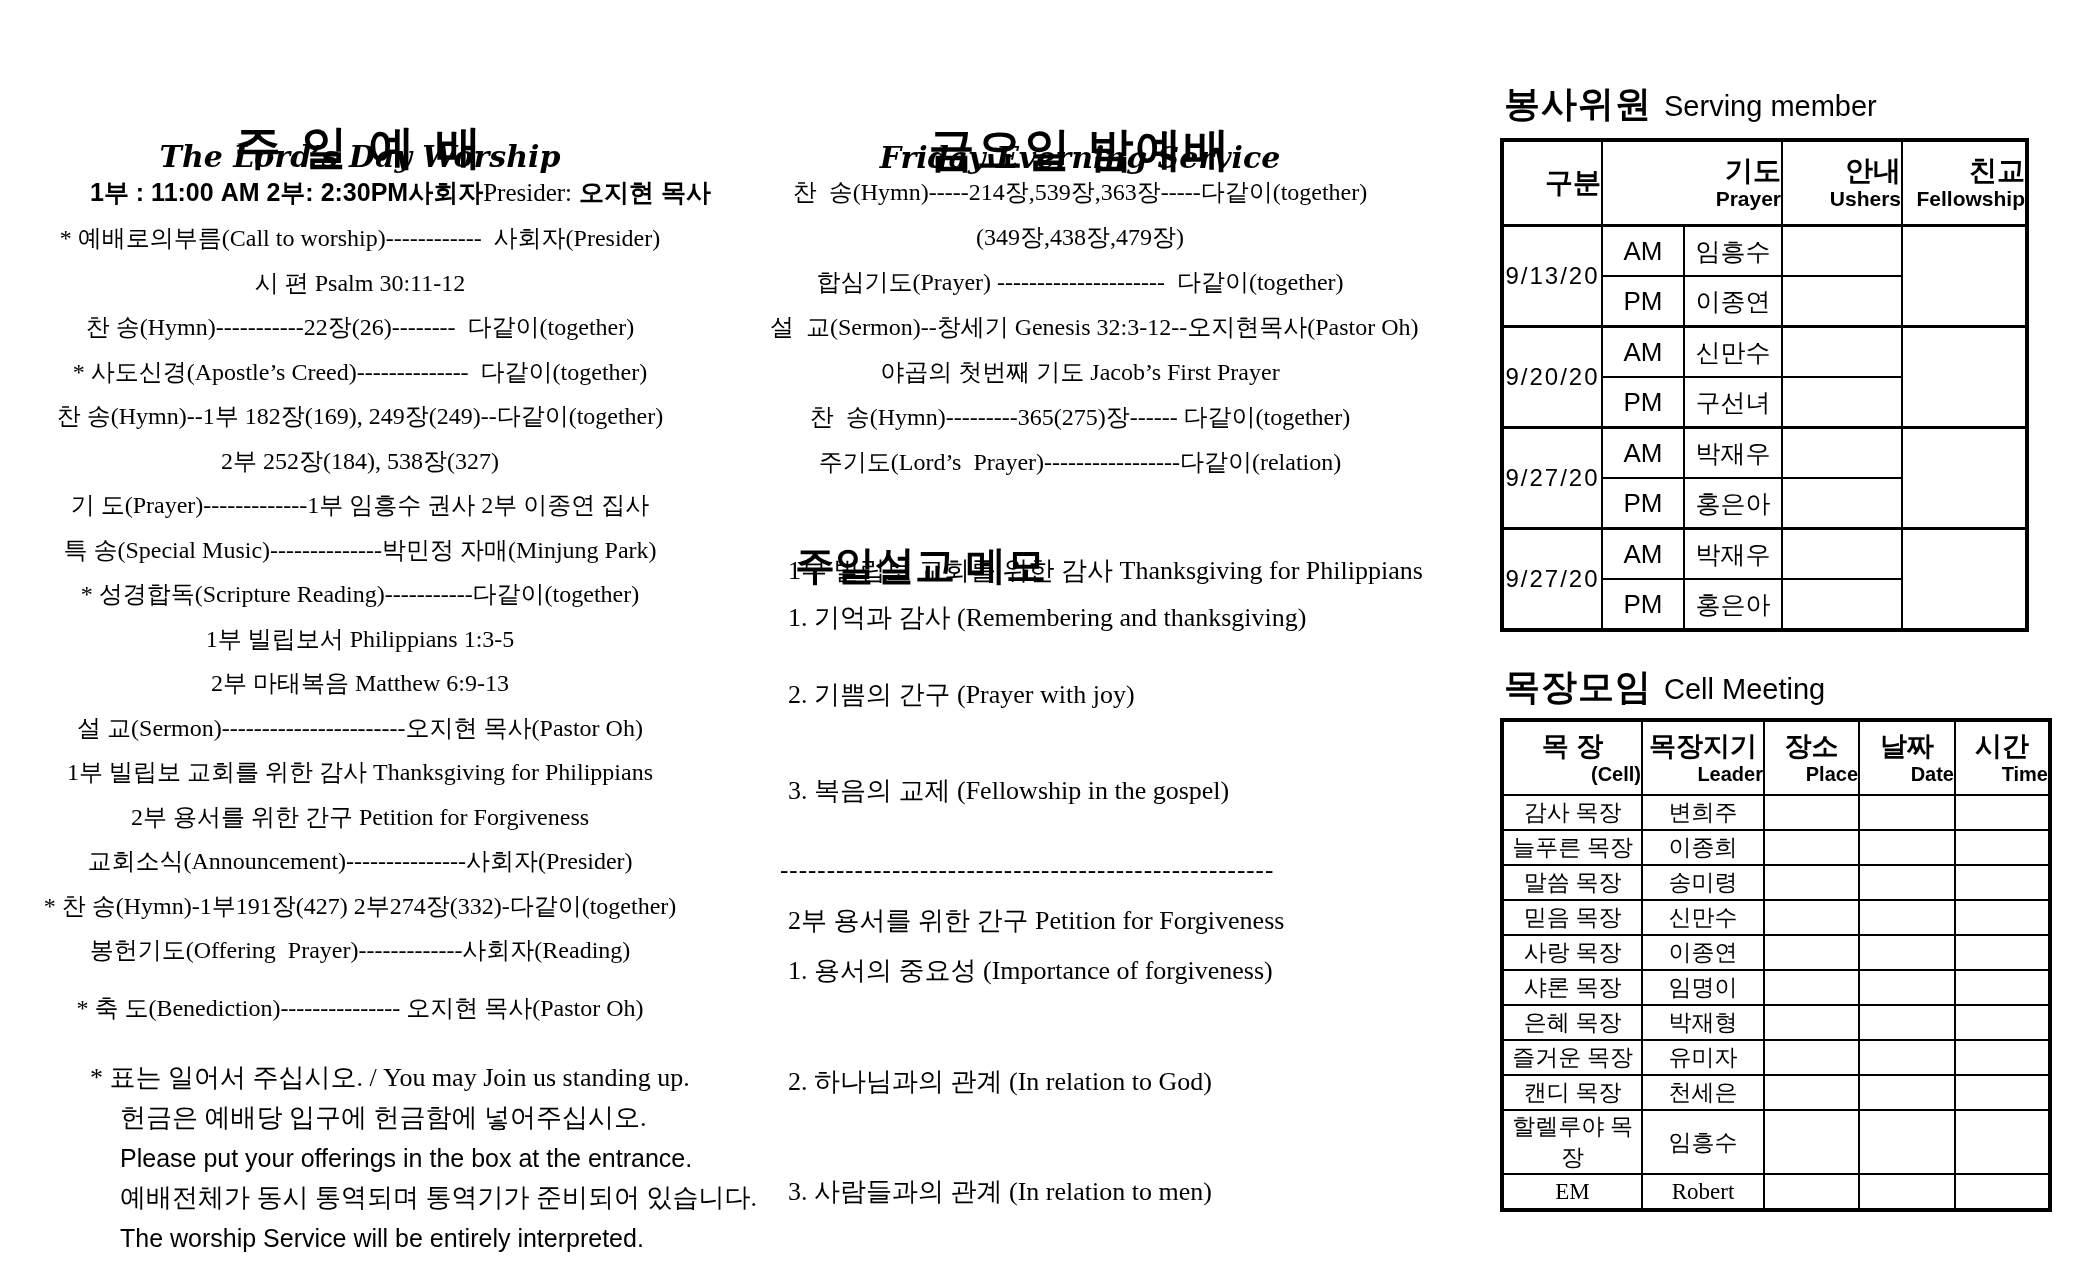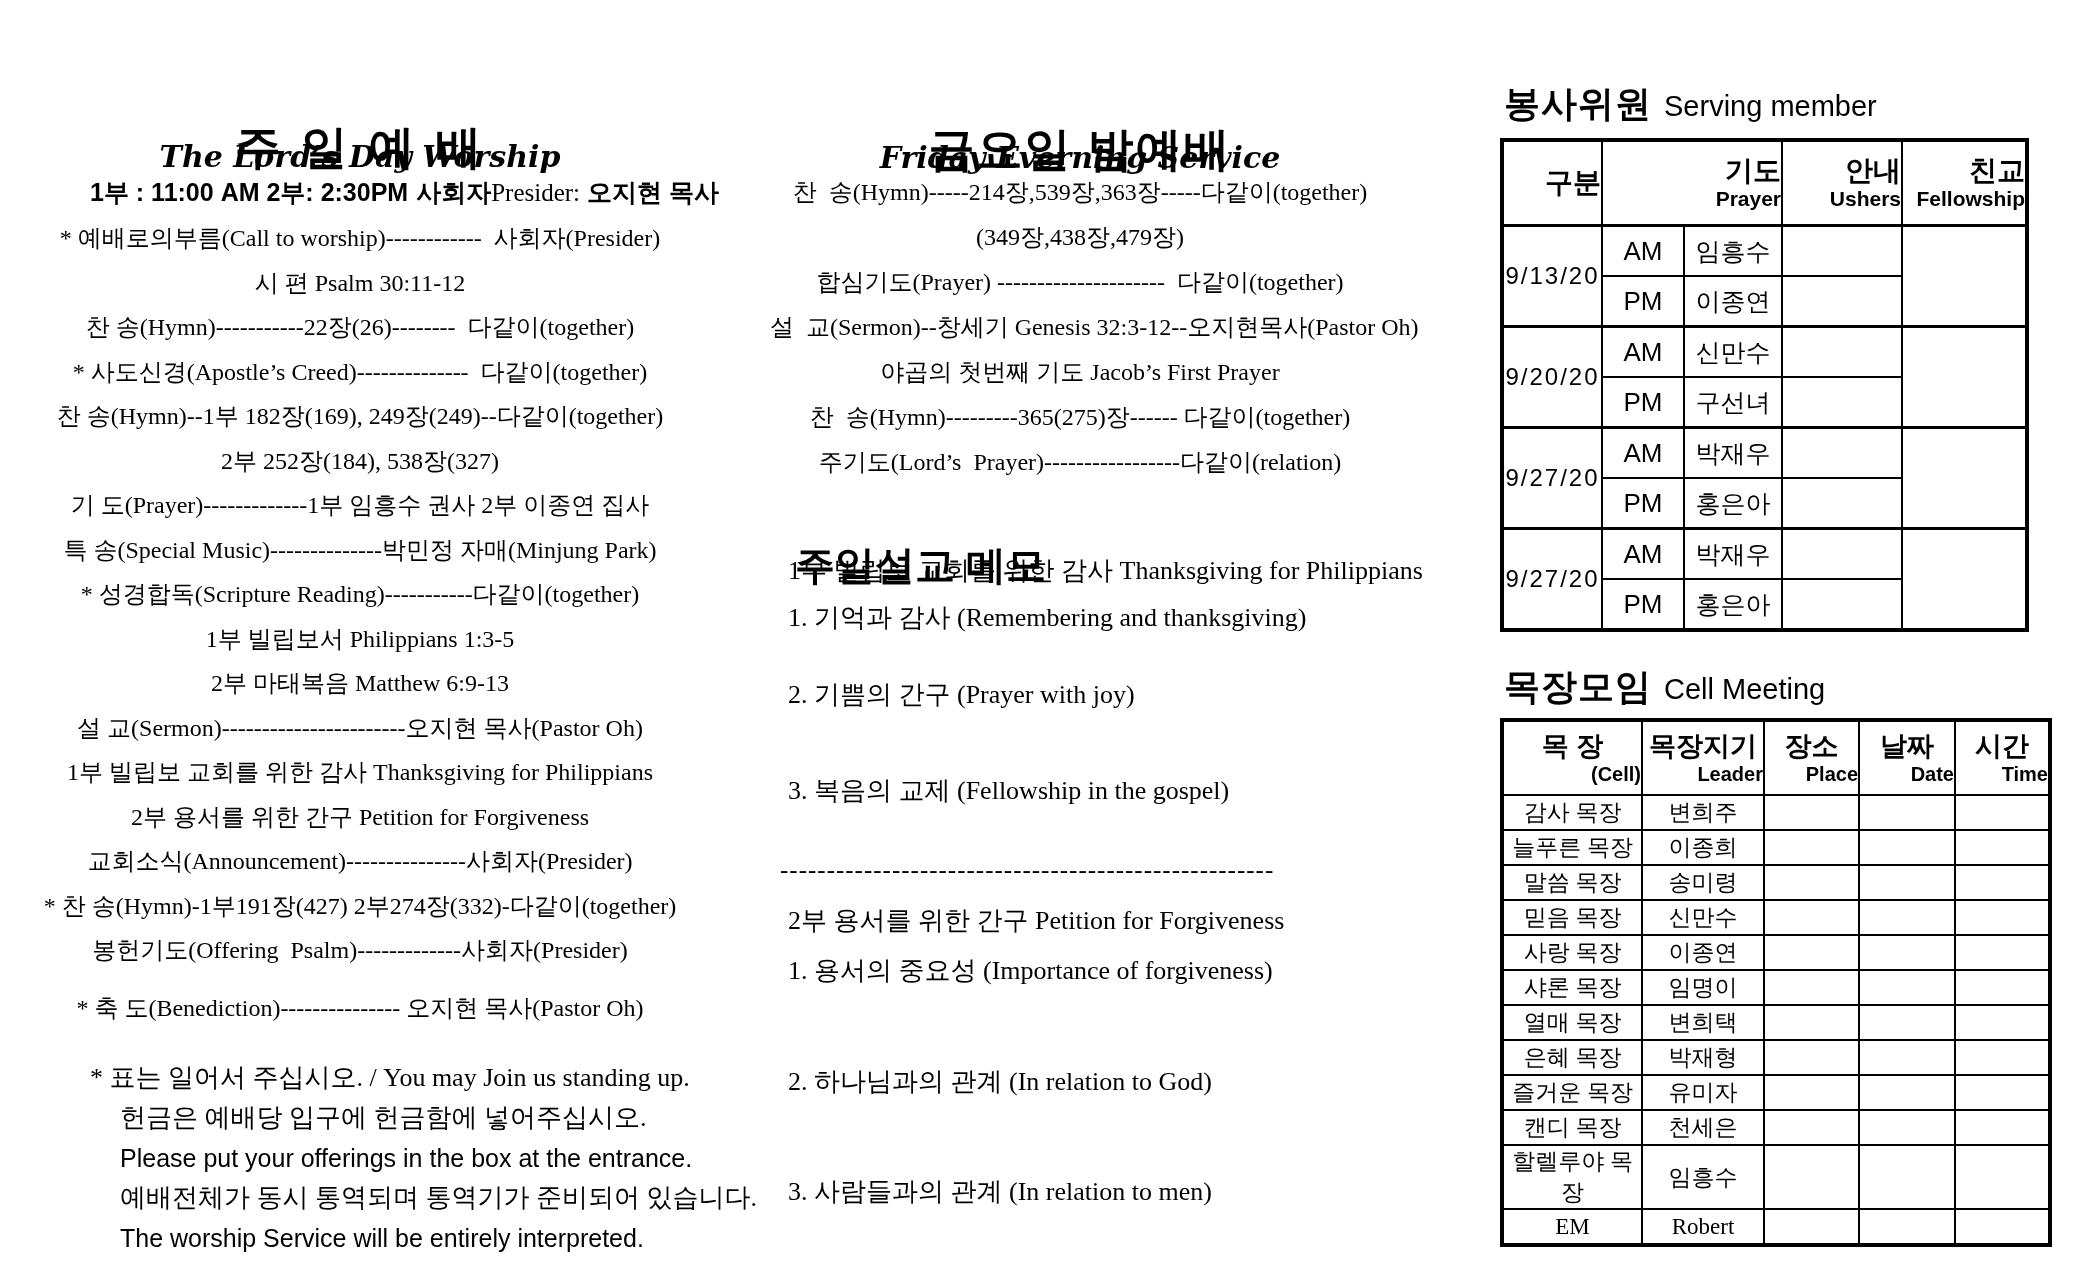--- a/index.html
+++ b/index.html
@@ -9,21 +9,21 @@
     position:relative;overflow:hidden;
   }
 
   
   .col-left{position:absolute;left:40px;top:0;width:640px;height:1275px;margin-top:8px;}
   .l-title{position:absolute;top:78px;width:100%;text-align:center;
     font-family:"Liberation Sans",sans-serif;font-weight:bold;font-size:46px;letter-spacing:4px;white-space:pre;}
   .l-subtitle{position:absolute;top:131px;width:100%;text-align:center;
     font-family:"DejaVu Serif",serif;font-style:italic;font-weight:bold;font-size:30px;}
   .l-schedule{position:absolute;top:168px;left:0;width:640px;display:flex;justify-content:space-between;
-    padding:0 14px 0 50px;box-sizing:border-box;font-size:25px;white-space:pre;gap:8px;}
+    padding:0 14px 0 50px;box-sizing:border-box;font-size:25px;white-space:pre;}
   .l-schedule .sch{font-family:"Liberation Sans",sans-serif;font-weight:bold;}
   .l-schedule .pres-ko,.l-schedule .pres-name{font-family:"Liberation Sans",sans-serif;font-weight:bold;}
   .l-schedule .pres-en{font-family:"Liberation Serif",serif;font-weight:normal;}
   .l-order{position:absolute;top:208px;left:0;width:100%;text-align:center;}
   .l-order .oline{height:44.5px;line-height:44.5px;font-size:24px;white-space:pre;}
   .l-order .oline:last-child{margin-top:13px;}
   .l-notes{position:absolute;top:1050px;left:0;width:100%;}
   .l-notes .nline{height:40px;line-height:40px;font-size:26px;padding-left:80px;white-space:pre;}
   .l-notes .nline:first-child{padding-left:50px;}
   .l-notes .nline.en{font-family:"Liberation Sans",sans-serif;font-size:25px;}
@@ -102,21 +102,21 @@
       <div class="oline">기 도(Prayer)-------------1부 임흥수 권사 2부 이종연 집사</div>
       <div class="oline">특 송(Special Music)--------------박민정 자매(Minjung Park)</div>
       <div class="oline">* 성경합독(Scripture Reading)-----------다같이(together)</div>
       <div class="oline">1부 빌립보서 Philippians 1:3-5</div>
       <div class="oline">2부 마태복음 Matthew 6:9-13</div>
       <div class="oline">설 교(Sermon)-----------------------오지현 목사(Pastor Oh)</div>
       <div class="oline">1부 빌립보 교회를 위한 감사 Thanksgiving for Philippians</div>
       <div class="oline">2부 용서를 위한 간구 Petition for Forgiveness</div>
       <div class="oline">교회소식(Announcement)---------------사회자(Presider)</div>
       <div class="oline">* 찬 송(Hymn)-1부191장(427) 2부274장(332)-다같이(together)</div>
-      <div class="oline">봉헌기도(Offering  Psalm)-------------사회자(Presider)</div>
+      <div class="oline">봉헌기도(Offering  Prayer)-------------사회자(Reading)</div>
       <div class="oline">* 축 도(Benediction)--------------- 오지현 목사(Pastor Oh)</div>
     </div>
     <div class="l-notes">
       <div class="nline">* 표는 일어서 주십시오. / You may Join us standing up.</div>
       <div class="nline">헌금은 예배당 입구에 헌금함에 넣어주십시오.</div>
       <div class="nline en">Please put your offerings in the box at the entrance.</div>
       <div class="nline">예배전체가 동시 통역되며 통역기가 준비되어 있습니다.</div>
       <div class="nline en">The worship Service will be entirely interpreted.</div>
     </div>
   </section>
@@ -304,27 +304,20 @@
             <td></td>
           </tr>
       <tr>
             <td class="cname">샤론 목장</td>
             <td class="lname">임명이</td>
             <td></td>
             <td></td>
             <td></td>
           </tr>
       <tr>
-            <td class="cname">열매 목장</td>
-            <td class="lname">변희택</td>
-            <td></td>
-            <td></td>
-            <td></td>
-          </tr>
-      <tr>
             <td class="cname">은혜 목장</td>
             <td class="lname">박재형</td>
             <td></td>
             <td></td>
             <td></td>
           </tr>
       <tr>
             <td class="cname">즐거운 목장</td>
             <td class="lname">유미자</td>
             <td></td>

